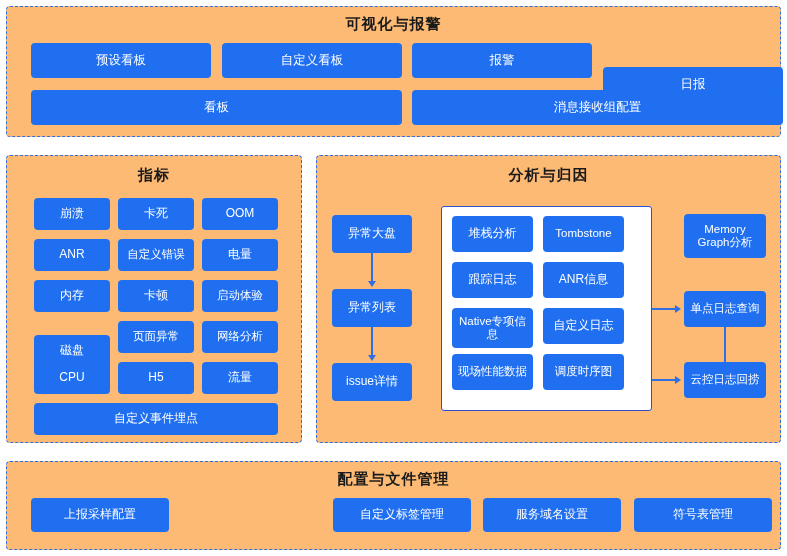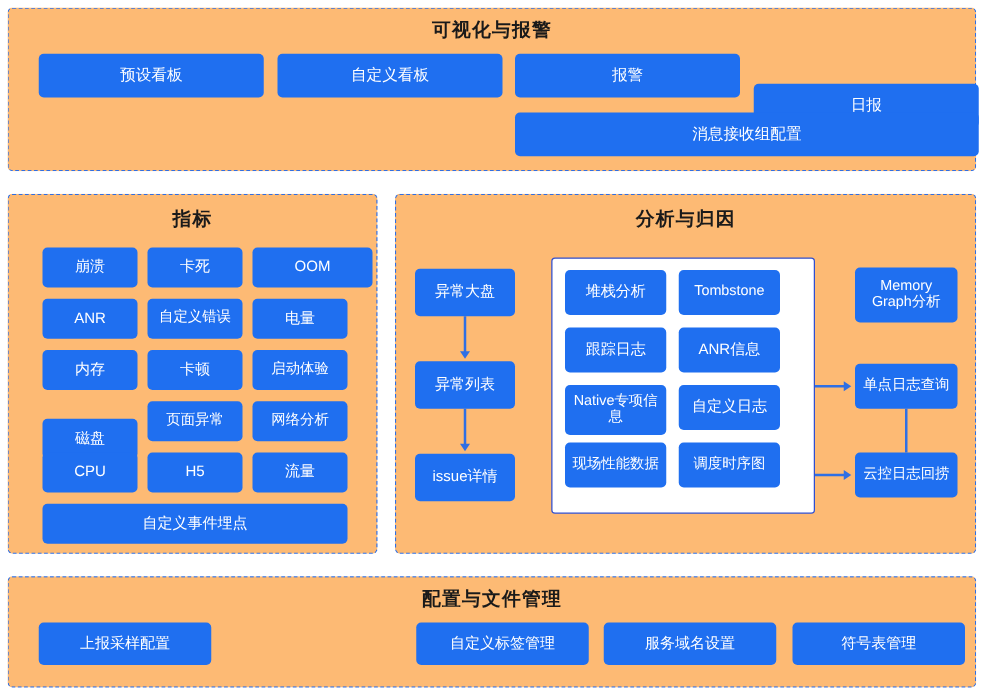--- a/index.html
+++ b/index.html
@@ -76,29 +76,30 @@
 <div id="page">
 
   <div class="panel" style="left:6px; top:6px; width:775px; height:131px;">
     <div class="panel-title" style="margin-top:8px;">可视化与报警</div>
 
     <div class="btn" style="left:24px; top:36px; width:180px; height:35px;">预设看板</div>
     <div class="btn" style="left:405px; top:36px; width:180px; height:35px;">报警</div>
     <div class="btn" style="left:215px; top:36px; width:180px; height:35px;">自定义看板</div>
     <div class="btn" style="left:596px; top:36px; width:180px; height:35px;margin-top:24px;">日报</div>
 
+    <div class="btn" style="left:24px; top:83px; width:371px; height:35px;">看板</div>
     <div class="btn" style="left:405px; top:83px; width:371px; height:35px;">消息接收组配置</div>
   </div>
 
   <div class="panel" style="left:6px; top:155px; width:296px; height:288px;">
     <div class="panel-title" style="margin-top:10px;">指标</div>
 
     <div class="btn small" style="left:27px; top:42px; width:76px; height:32px;">崩溃</div>
     <div class="btn small" style="left:111px; top:42px; width:76px; height:32px;">卡死</div>
-    <div class="btn small" style="left:195px; top:42px; width:96px; height:32px;">OOM</div>
+    <div class="btn small" style="left:195px; top:42px; width:76px; height:32px;">OOM</div>
 
     <div class="btn small" style="left:27px; top:83px; width:76px; height:32px;">ANR</div>
     <div class="btn tiny" style="left:111px; top:83px; width:76px; height:32px;">自定义错误</div>
     <div class="btn small" style="left:195px; top:83px; width:76px; height:32px;">电量</div>
 
     <div class="btn small" style="left:27px; top:124px; width:76px; height:32px;">内存</div>
     <div class="btn small" style="left:111px; top:124px; width:76px; height:32px;">卡顿</div>
     <div class="btn tiny" style="left:195px; top:124px; width:76px; height:32px;">启动体验</div>
 
     <div class="btn small" style="left:27px; top:179px; width:76px; height:32px;">磁盘</div>

